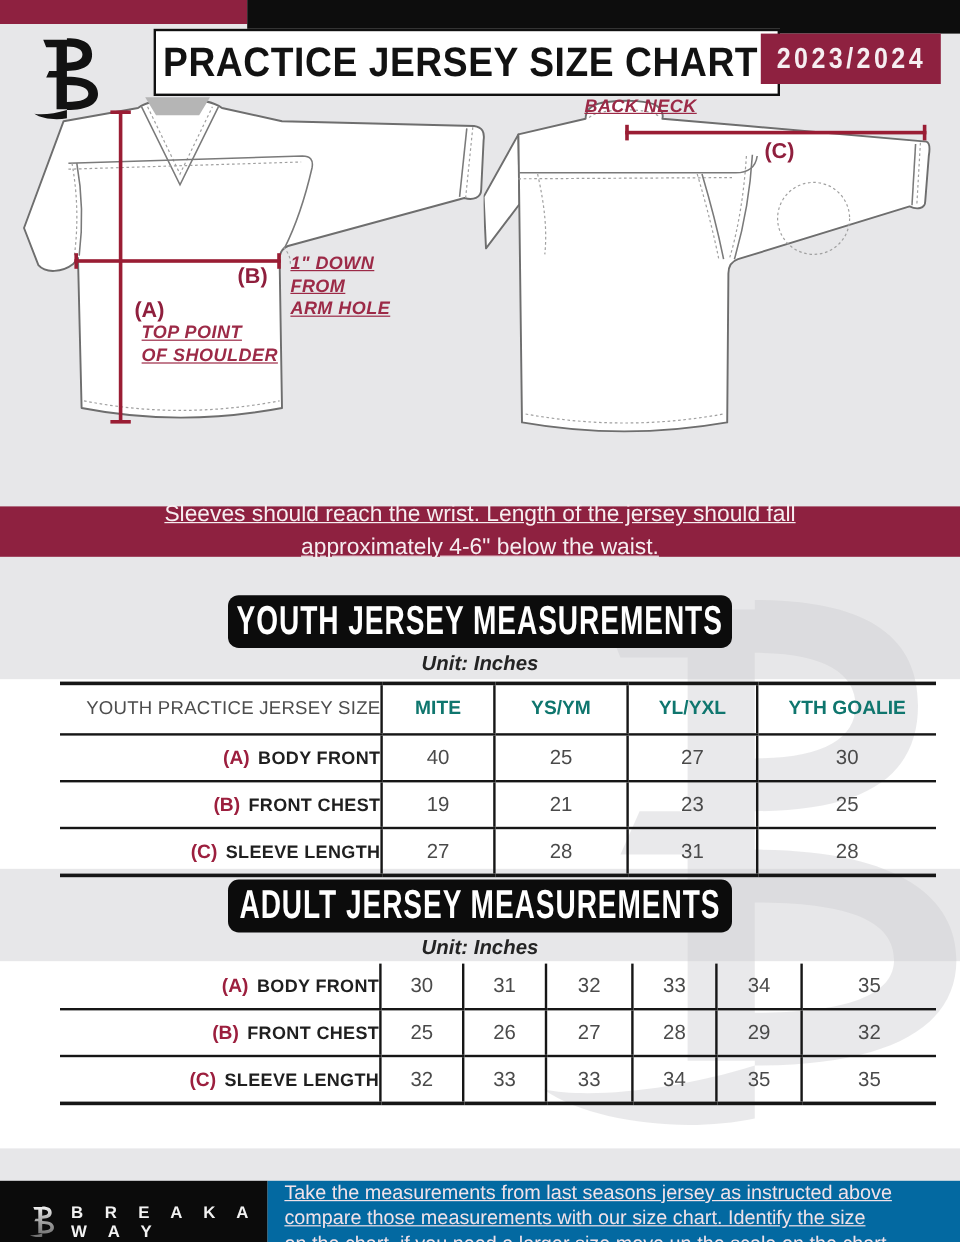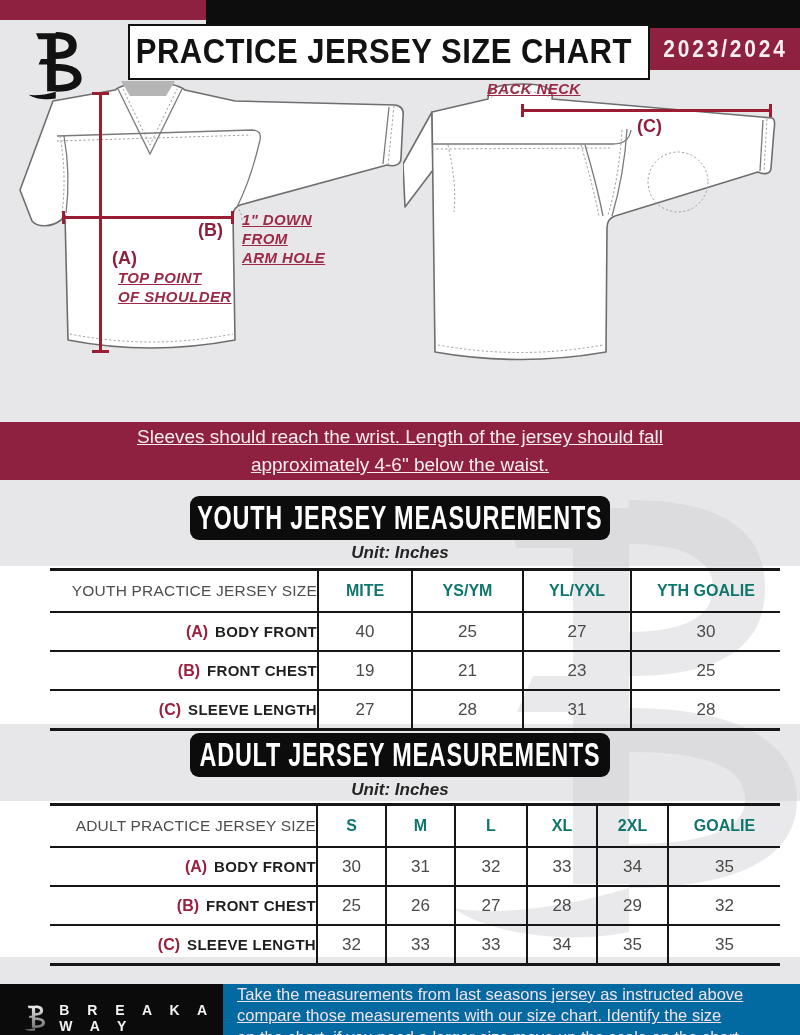--- a/index.html
+++ b/index.html
@@ -8,35 +8,35 @@
   .abs{position:absolute;}
   .pre{white-space:pre-line;text-decoration:underline;}
 
   
   #top-strip-maroon{left:0;top:0;width:206px;height:20px;background:#8e2140;z-index:3;}
   #top-strip-black{left:206px;top:0;width:594px;height:28px;background:#0d0d0d;z-index:3;}
   #title-box{left:128px;top:24px;width:518px;height:52px;background:#ffffff;border:2px solid #101010;
              display:flex;align-items:center;justify-content:flex-end;z-index:4;}
   #title-box .t{font-size:33px;font-weight:800;color:#121212;letter-spacing:.5px;
                 display:inline-block;transform:scale(.94,1.04);white-space:nowrap;}
-  #year-box{left:650px;top:28px;width:150px;height:42px;background:#8e2140;display:flex;
+  #year-box{left:634px;top:28px;width:150px;height:42px;background:#8e2140;display:flex;
             align-items:center;justify-content:center;z-index:4;}
   #year-box .t{color:#f6eef1;font-size:22px;font-weight:700;letter-spacing:3px;
                display:inline-block;transform:scale(.95,1.1);white-space:nowrap;}
   #logo-top{left:26px;top:27px;z-index:4;}
 
   
   #diagrams{left:0;top:72px;width:800px;height:350px;z-index:2;}
   .mline{position:absolute;background:#9a1d34;}
   .mnote{position:absolute;color:#9c2a47;font-size:15px;font-style:italic;font-weight:600;
          line-height:1.28;letter-spacing:.4px;}
   .mkey{position:absolute;color:#8f1f3d;font-size:18px;font-weight:800;}
 
   
-  #notice{left:0;top:422px;width:800px;height:58px;background:#8e2140;display:flex;
+  #notice{left:0;top:422px;width:800px;height:42px;background:#8e2140;display:flex;
           align-items:center;justify-content:center;z-index:2;}
   #notice .t{color:#f6edf0;font-size:19px;text-align:center;line-height:1.45;max-width:620px;}
 
   
   .white-band{background:#ffffff;left:0;width:800px;z-index:0;}
   #youth-band{top:566px;height:158px;}
   #adult-band{top:801px;height:156px;}
   #watermark{left:437px;top:468px;z-index:1;opacity:.45;}
 
   .pill{left:190px;width:420px;height:44px;background:#0c0c0c;border-radius:9px;display:flex;
@@ -227,29 +227,20 @@
     <colgroup>
         <col style="width:267px">
         <col style="width:69px">
         <col style="width:69px">
         <col style="width:72px">
         <col style="width:70px">
         <col style="width:71px">
         <col style="width:112px">
       </colgroup>
     <tbody>
-        <tr class="hdr">
-      <th class="col-label">ADULT PRACTICE JERSEY SIZE</th>
-      <th class="size-h">S</th>
-      <th class="size-h">M</th>
-      <th class="size-h">L</th>
-      <th class="size-h">XL</th>
-      <th class="size-h">2XL</th>
-      <th class="size-h">GOALIE</th>
-    </tr>
     <tr>
       <td class="col-label"><span class="rowkey">(A)</span><span class="rowlbl">BODY FRONT</span></td>
       <td>30</td>
       <td>31</td>
       <td>32</td>
       <td>33</td>
       <td>34</td>
       <td>35</td>
     </tr>
     <tr>

